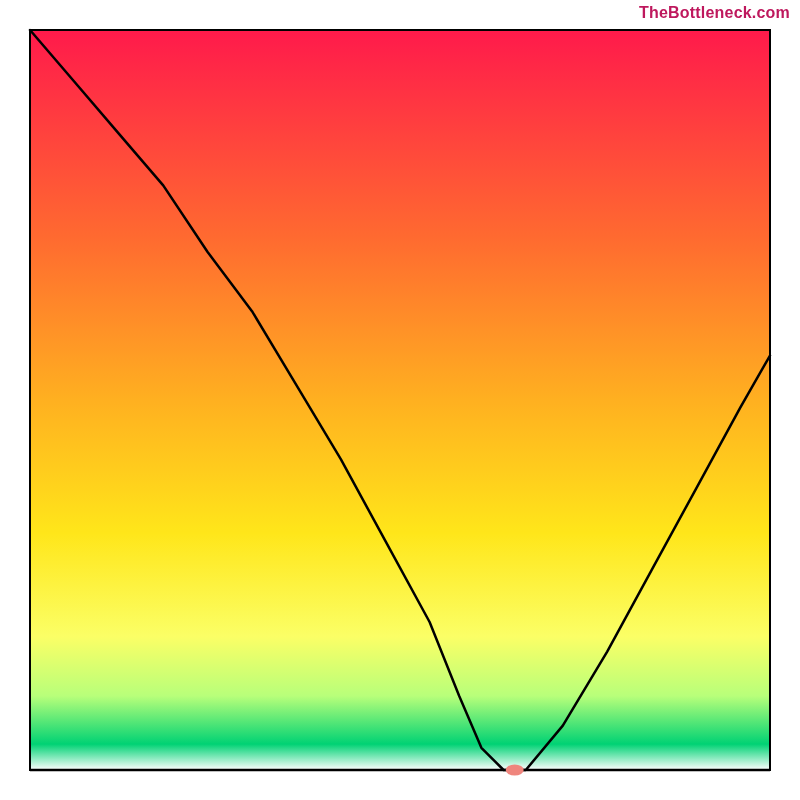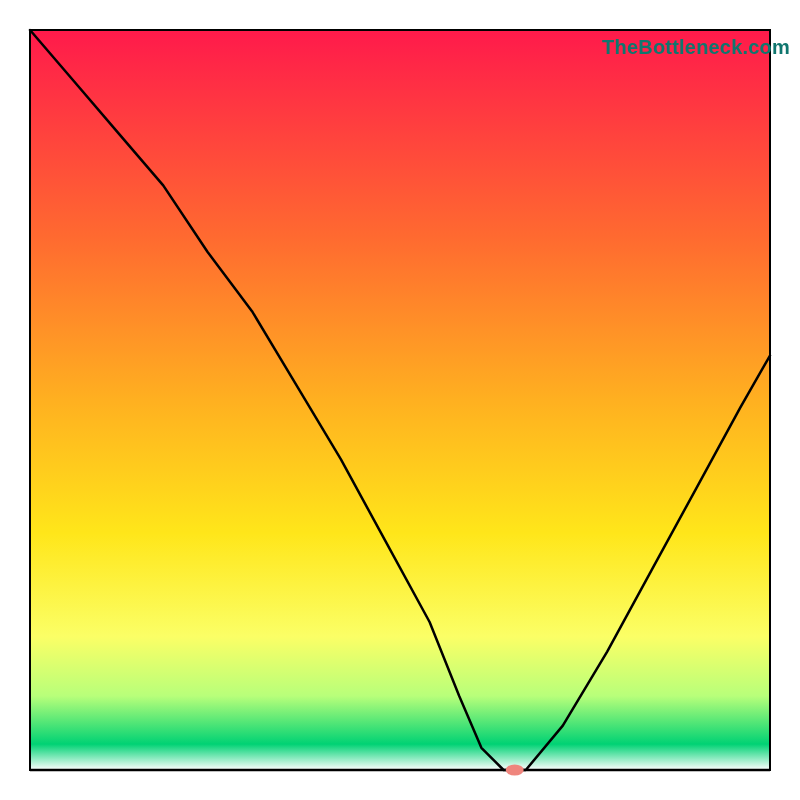--- a/index.html
+++ b/index.html
@@ -12,25 +12,24 @@
   }
   .chart-wrap {
     position: relative;
     width: 800px;
     height: 800px;
   }
   .watermark {
     position: absolute;
     top: 4px;
     right: 10px;
-    font-size: 20px;
+    font-size: 16px;
     font-weight: 600;
-    color: #0f766e;
+    color: #be185d;
     letter-spacing: 0.2px;
-    margin-top: 32px;
   }
   svg {
     display: block;
   }
 </style>
 </head>
 <body>
 
 <div class="chart-wrap">
   <div class="watermark">TheBottleneck.com</div>

